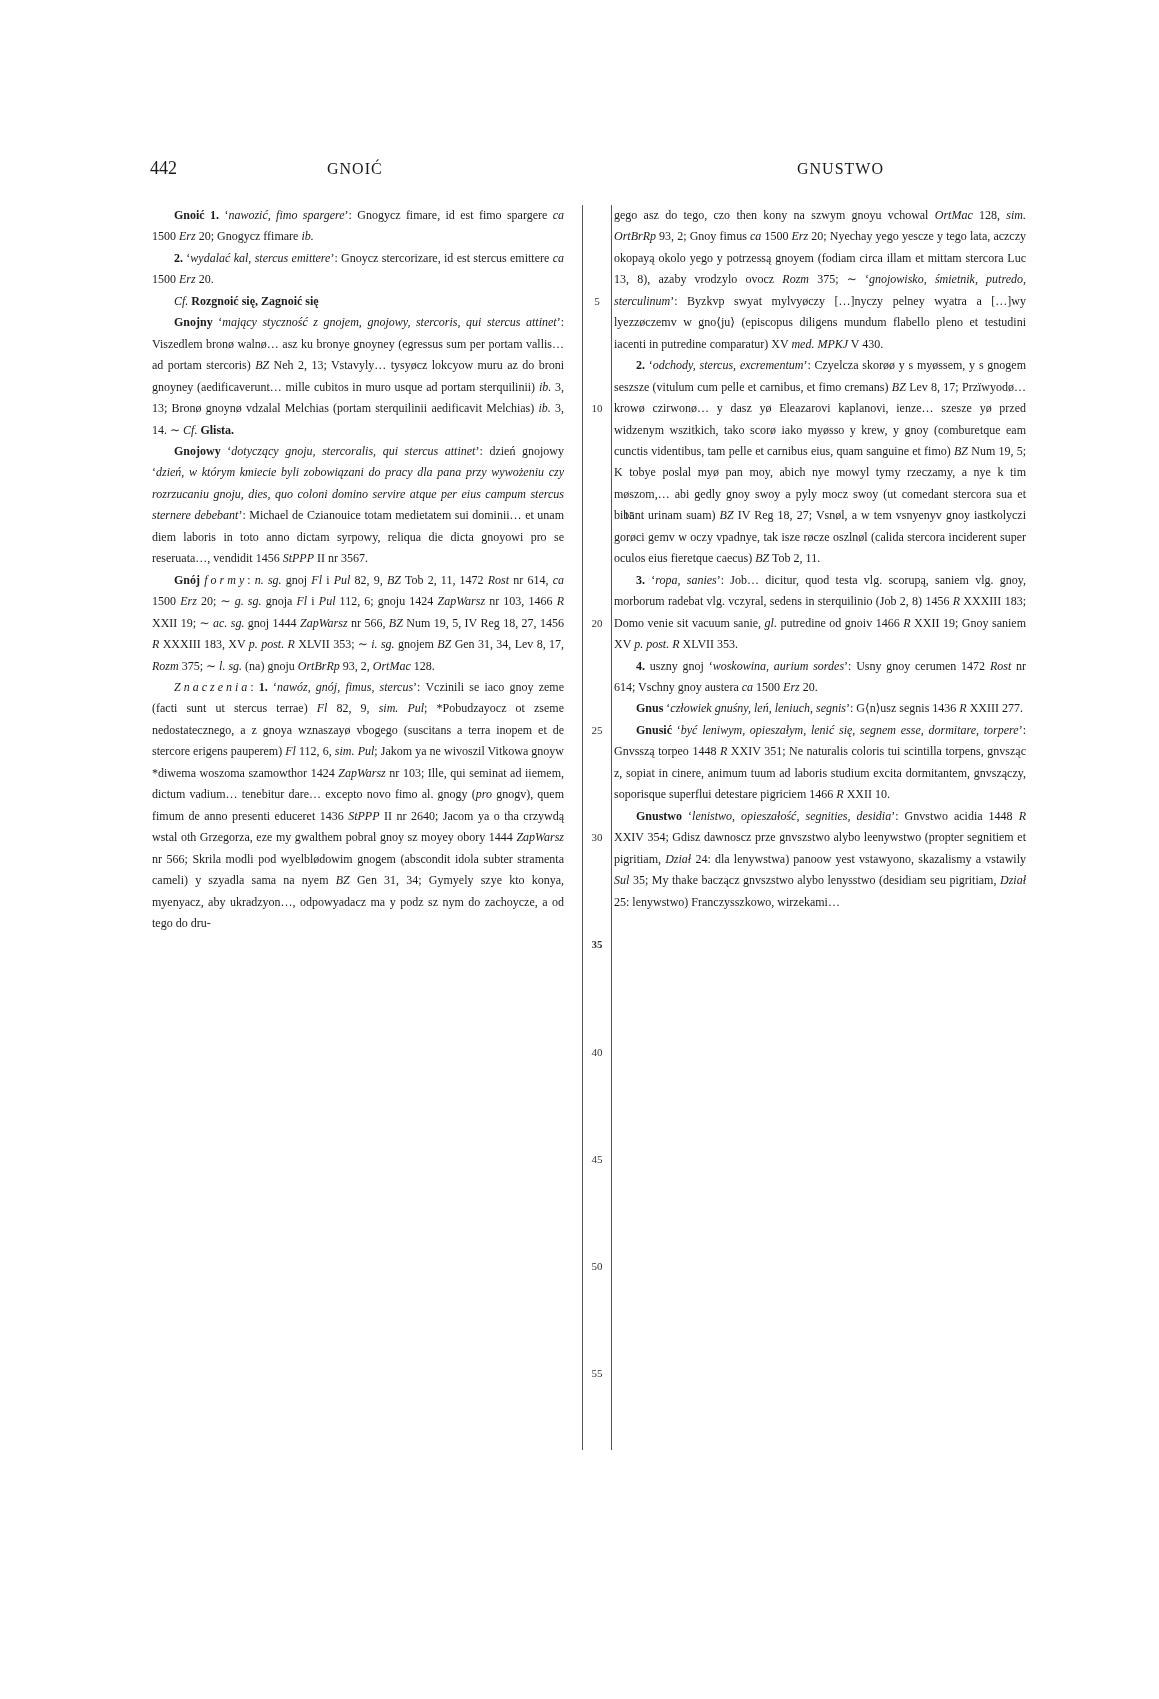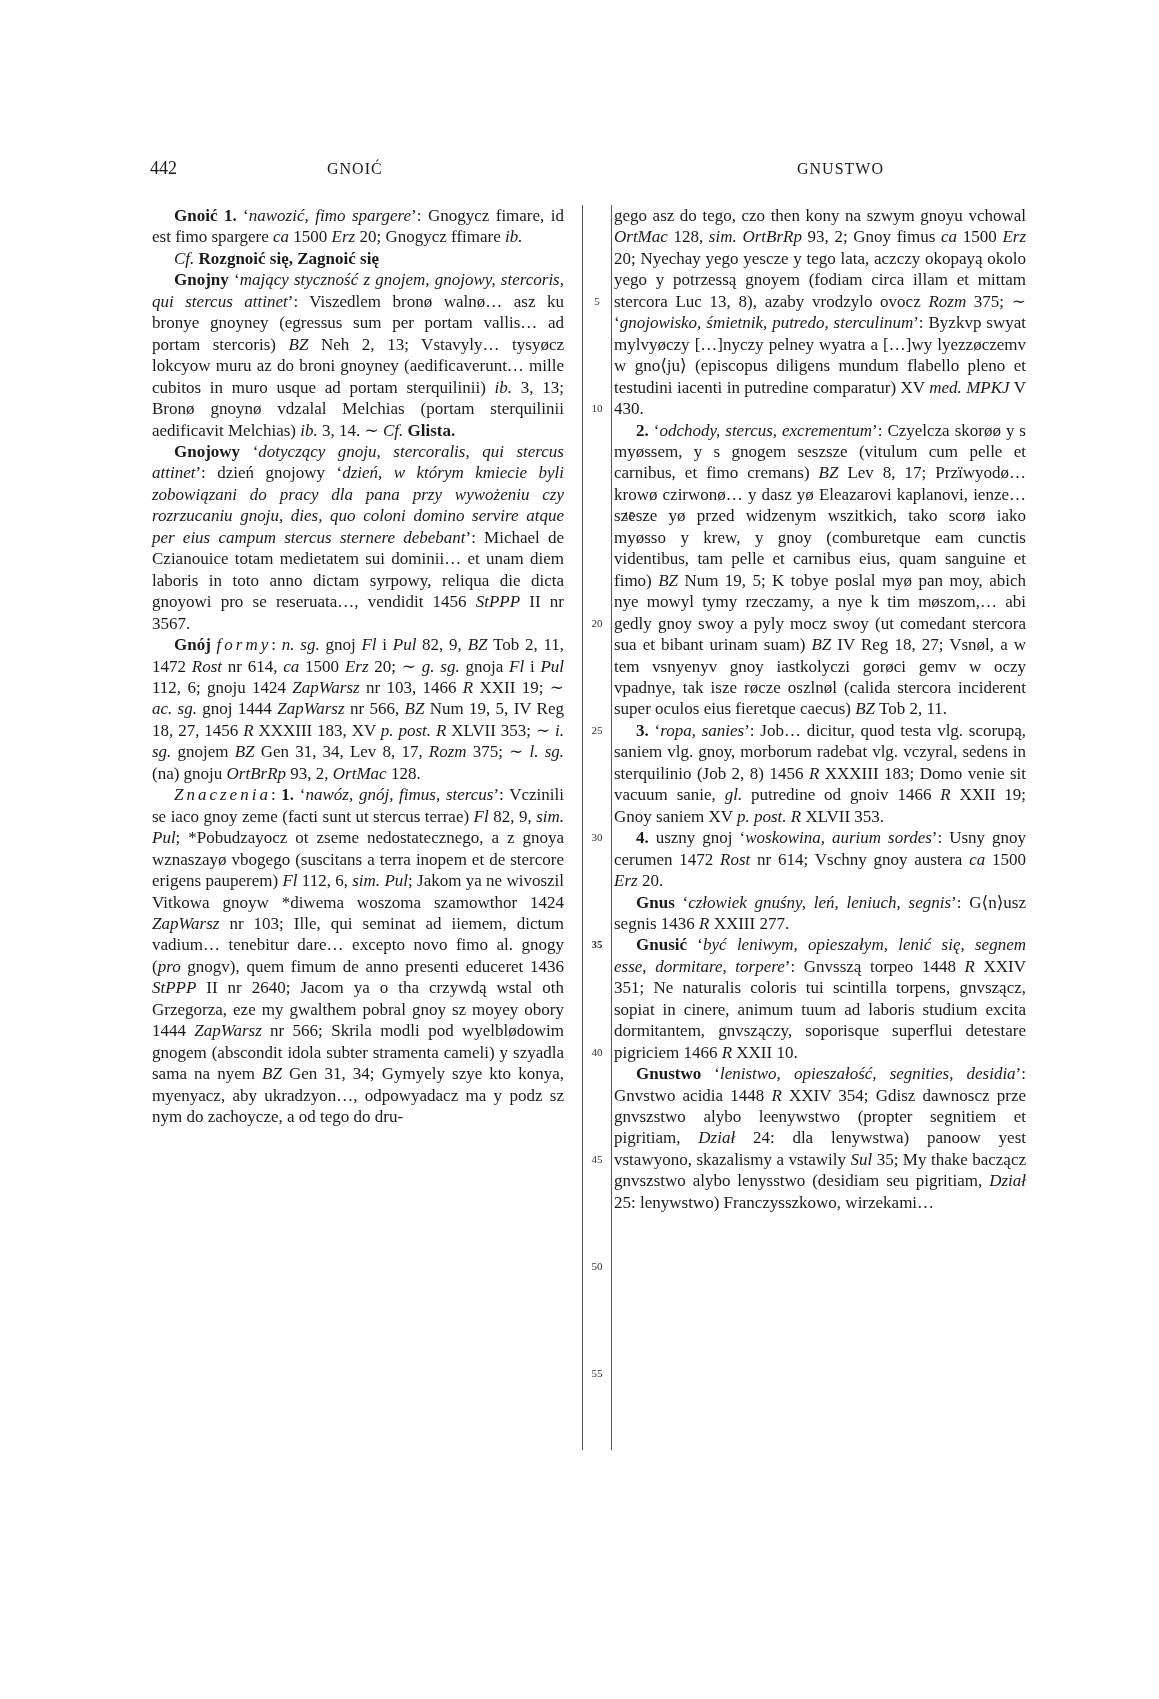--- a/index.html
+++ b/index.html
@@ -17,21 +17,21 @@
   }
   .running-head {
     position: absolute; top: 160px;
     font-size: 16px; letter-spacing: 1px;
   }
   .head-left { left: 327px; }
   .head-right { left: 797px; }
   .column {
     position: absolute; top: 205px;
     width: 412px;
-    font-size: 17px;
+    font-size: 12px;
     line-height: 21.45px;
     text-align: justify;
     hyphens: none;
   }
   .col-left { left: 152px; }
   .col-right { left: 614px; width: 412px; }
   .entry { margin: 0; text-indent: 22px; }
   .entry.noindent { text-indent: 0; }
   .rule {
     position: absolute; top: 205px; width: 1px; height: 1245px;
@@ -53,20 +53,21 @@
 </head>
 <body>
 
 <div>
   <div class="page-number">442</div>
   <div class="running-head head-left">GNOIĆ</div>
   <div class="running-head head-right">GNUSTWO</div>
 
   <div class="column col-left" id="col-left">
       <p class="entry"><b>Gnoić</b><span> </span><b>1.</b><span> ‘</span><i>nawozić, fimo spargere</i><span>’: Gnogycz fimare, id est fimo spargere </span><i>ca</i><span> 1500 </span><i>Erz</i><span> 20; Gnogycz ffimare </span><i>ib.</i></p>
+      <p class="entry"><b>2.</b><span> ‘</span><i>wydalać kal, stercus emittere</i><span>’: Gnoycz stercorizare, id est stercus emittere </span><i>ca</i><span> 1500 </span><i>Erz</i><span> 20.</span></p>
       <p class="entry"><i>Cf.</i><span> </span><b>Rozgnoić się, Zagnoić się</b></p>
       <p class="entry"><b>Gnojny</b><span> ‘</span><i>mający styczność z gnojem, gnojowy, stercoris, qui stercus attinet</i><span>’: Viszedlem bronø walnø… asz ku bronye gnoyney (egressus sum per portam vallis… ad portam stercoris) </span><i>BZ</i><span> Neh 2, 13; Vstavyly… tysyøcz lokcyow muru az do broni gnoyney (aedificaverunt… mille cubitos in muro usque ad portam sterquilinii) </span><i>ib.</i><span> 3, 13; Bronø gnoynø vdzalal Melchias (portam sterquilinii aedificavit Melchias) </span><i>ib.</i><span> 3, 14. ∼ </span><i>Cf.</i><span> </span><b>Glista.</b></p>
       <p class="entry"><b>Gnojowy</b><span> ‘</span><i>dotyczący gnoju, stercoralis, qui stercus attinet</i><span>’: dzień gnojowy ‘</span><i>dzień, w którym kmiecie byli zobowiązani do pracy dla pana przy wywożeniu czy rozrzucaniu gnoju, dies, quo coloni domino servire atque per eius campum stercus sternere debebant</i><span>’: Michael de Czianouice totam medietatem sui dominii… et unam diem laboris in toto anno dictam syrpowy, reliqua die dicta gnoyowi pro se reseruata…, vendidit 1456 </span><i>StPPP</i><span> II nr 3567.</span></p>
       <p class="entry"><b>Gnój</b><span> </span><span class="sp">formy</span><span>: </span><i>n. sg.</i><span> gnoj </span><i>Fl</i><span> i </span><i>Pul</i><span> 82, 9, </span><i>BZ</i><span> Tob 2, 11, 1472 </span><i>Rost</i><span> nr 614, </span><i>ca</i><span> 1500 </span><i>Erz</i><span> 20; ∼ </span><i>g. sg.</i><span> gnoja </span><i>Fl</i><span> i </span><i>Pul</i><span> 112, 6; gnoju 1424 </span><i>ZapWarsz</i><span> nr 103, 1466 </span><i>R</i><span> XXII 19; ∼ </span><i>ac. sg.</i><span> gnoj 1444 </span><i>ZapWarsz</i><span> nr 566, </span><i>BZ</i><span> Num 19, 5, IV Reg 18, 27, 1456 </span><i>R</i><span> XXXIII 183, XV </span><i>p. post.</i><span> </span><i>R</i><span> XLVII 353; ∼ </span><i>i. sg.</i><span> gnojem </span><i>BZ</i><span> Gen 31, 34, Lev 8, 17, </span><i>Rozm</i><span> 375; ∼ </span><i>l. sg.</i><span> (na) gnoju </span><i>OrtBrRp</i><span> 93, 2, </span><i>OrtMac</i><span> 128.</span></p>
       <p class="entry"><span class="sp">Znaczenia</span><span>: </span><b>1.</b><span> ‘</span><i>nawóz, gnój, fimus, stercus</i><span>’: Vczinili se iaco gnoy zeme (facti sunt ut stercus terrae) </span><i>Fl</i><span> 82, 9, </span><i>sim.</i><span> </span><i>Pul</i><span>; *Pobudzayocz ot zseme nedostatecznego, a z gnoya wznaszayø vbogego (suscitans a terra inopem et de stercore erigens pauperem) </span><i>Fl</i><span> 112, 6, </span><i>sim.</i><span> </span><i>Pul</i><span>; Jakom ya ne wivoszil Vitkowa gnoyw *diwema woszoma szamowthor 1424 </span><i>ZapWarsz</i><span> nr 103; Ille, qui seminat ad iiemem, dictum vadium… tenebitur dare… excepto novo fimo al. gnogy (</span><i>pro</i><span> gnogv), quem fimum de anno presenti educeret 1436 </span><i>StPPP</i><span> II nr 2640; Jacom ya o tha crzywdą wstal oth Grzegorza, eze my gwalthem pobral gnoy sz moyey obory 1444 </span><i>ZapWarsz</i><span> nr 566; Skrila modli pod wyelblødowim gnogem (abscondit idola subter stramenta cameli) y szyadla sama na nyem </span><i>BZ</i><span> Gen 31, 34; Gymyely szye kto konya, myenyacz, aby ukradzyon…, odpowyadacz ma y podz sz nym do zachoycze, a od tego do dru-</span></p>
     </div>
 
   <div class="rule rule-left"></div>
   <div class="gutter" id="gutter">
       <div class="lineno" style="top: 89.8px;">5</div>

